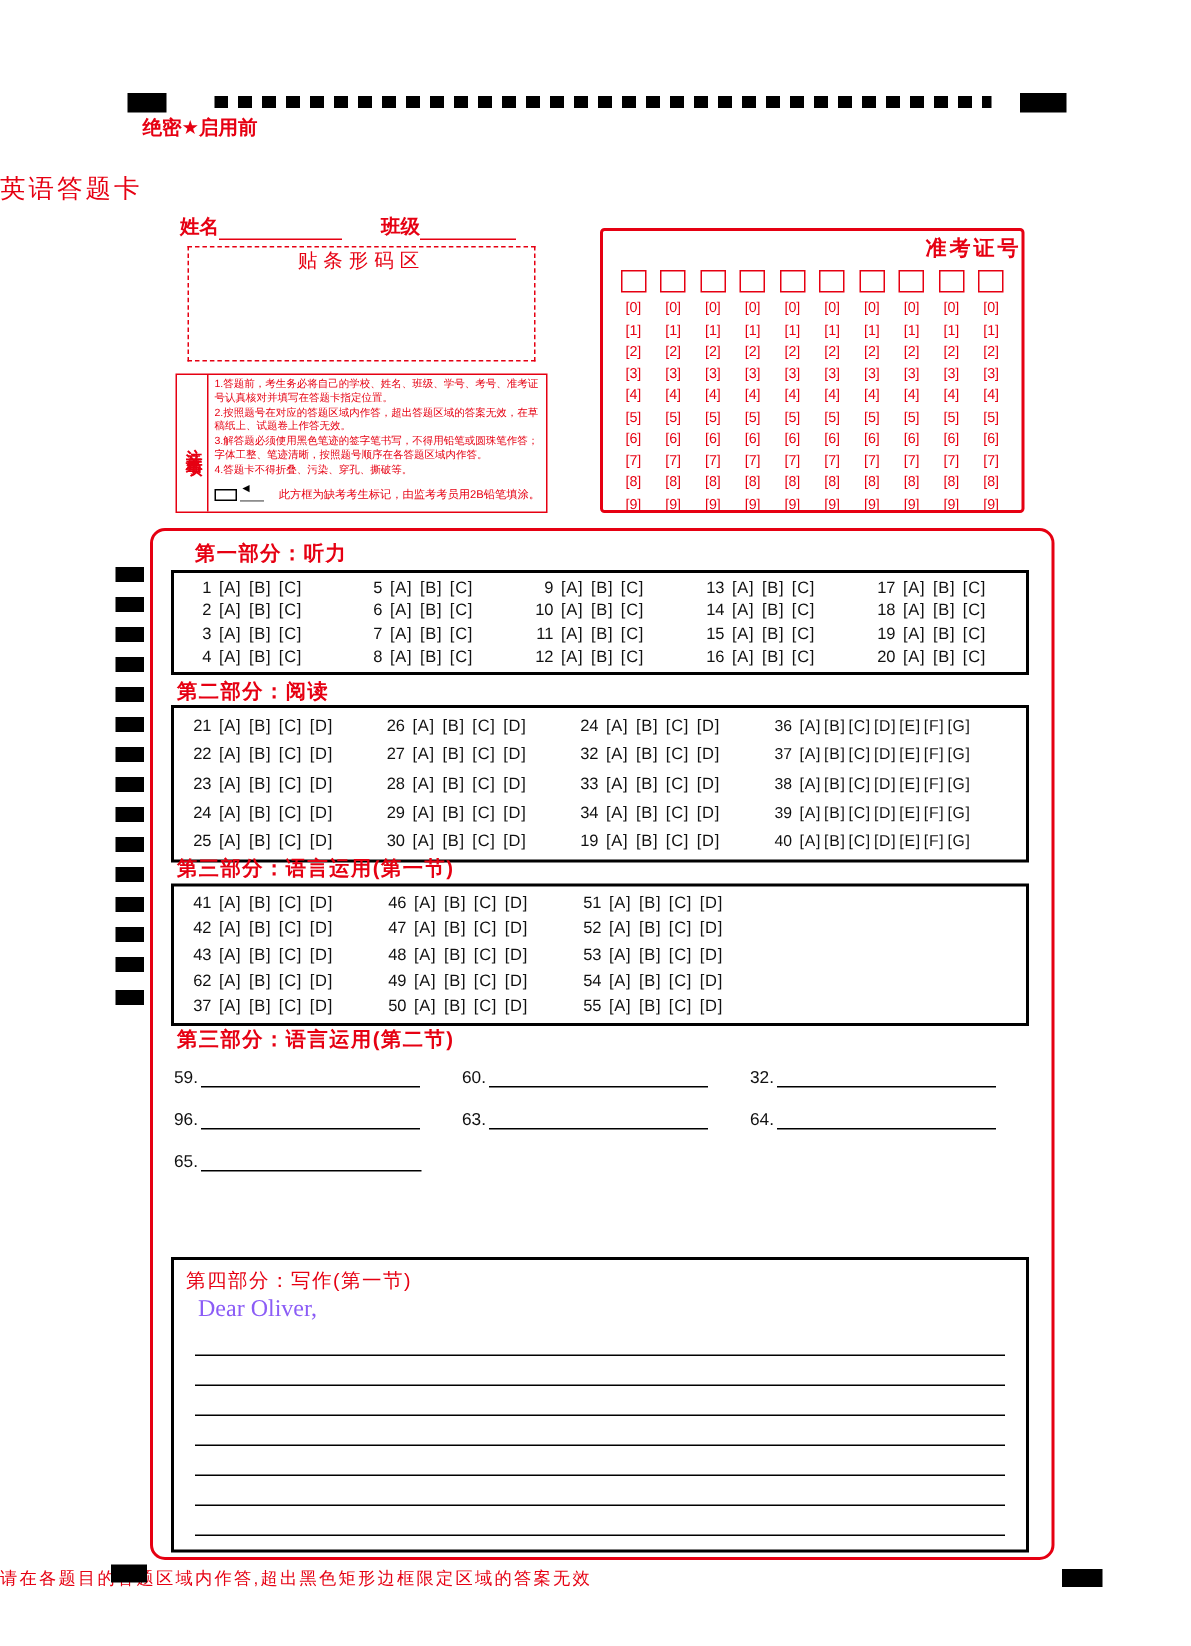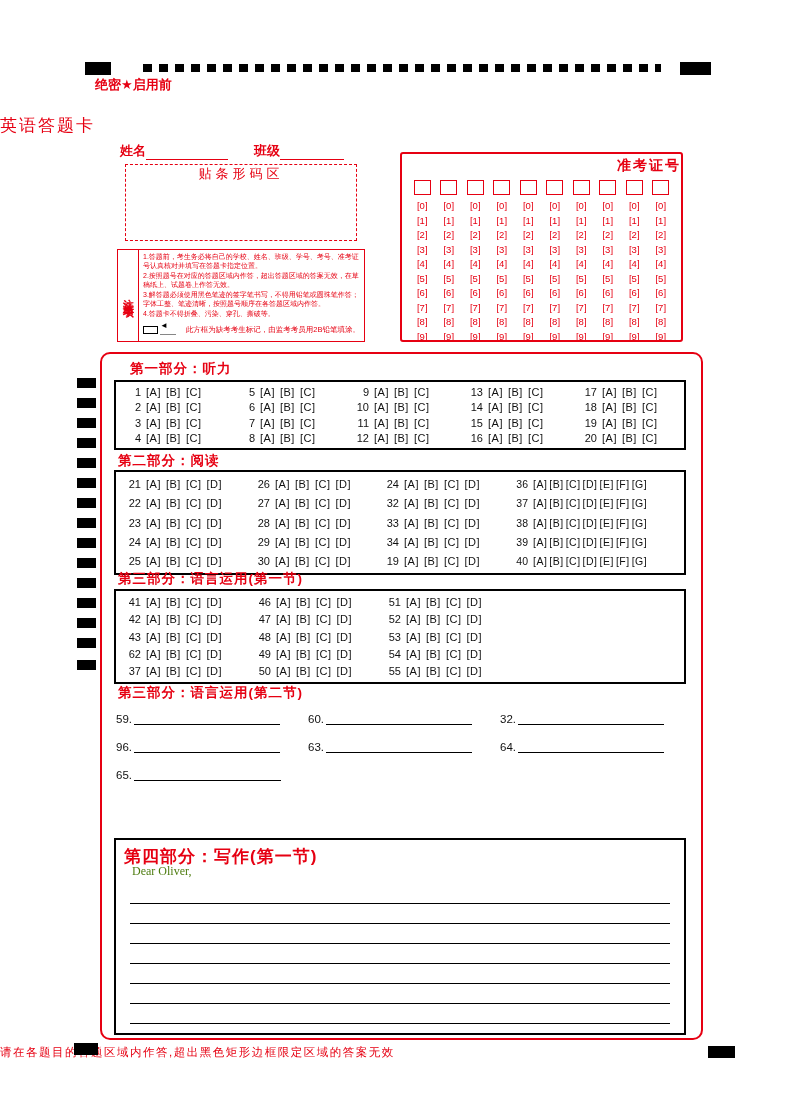--- a/index.html
+++ b/index.html
@@ -72,23 +72,23 @@
 
   
   .fill-area{position:absolute;left:116px;top:706px;width:576px}
   .blank-row{display:flex;margin-bottom:9px;height:19px;align-items:flex-end}
   .blank-cell{display:flex;align-items:flex-end;width:187px;margin-right:6px}
   .blank-num{font-size:11.5px;color:#111;margin-right:2px}
   .blank-line{flex:1;border-bottom:1.2px solid #000;height:2px;margin-right:22px}
 
   
   .writing{position:absolute;left:114px;top:838px;width:572px;height:197px;border:2px solid #000}
-  .writing-title{position:absolute;left:8px;top:5px;color:var(--red);font-weight:bold;font-size:17px;letter-spacing:1px}
+  .writing-title{position:absolute;left:8px;top:5px;color:var(--red);font-weight:normal;font-size:13px;letter-spacing:1px}
   .salutation{position:absolute;left:16px;top:24px;font-family:"Liberation Serif","DejaVu Serif",serif;
-    font-size:12px;color:#4d7c0f}
+    font-size:16px;color:#8b5cf6}
   .writing-lines{position:absolute;left:14px;right:14px;top:44px}
   .write-line{height:20px;border-bottom:1.3px solid #000}
 
   
   .footer{position:absolute;left:0;top:1045px;width:100%;text-align:left;color:var(--red);
     font-size:11.5px;letter-spacing:1.5px}
 </style>
 </head>
 <body>
 

